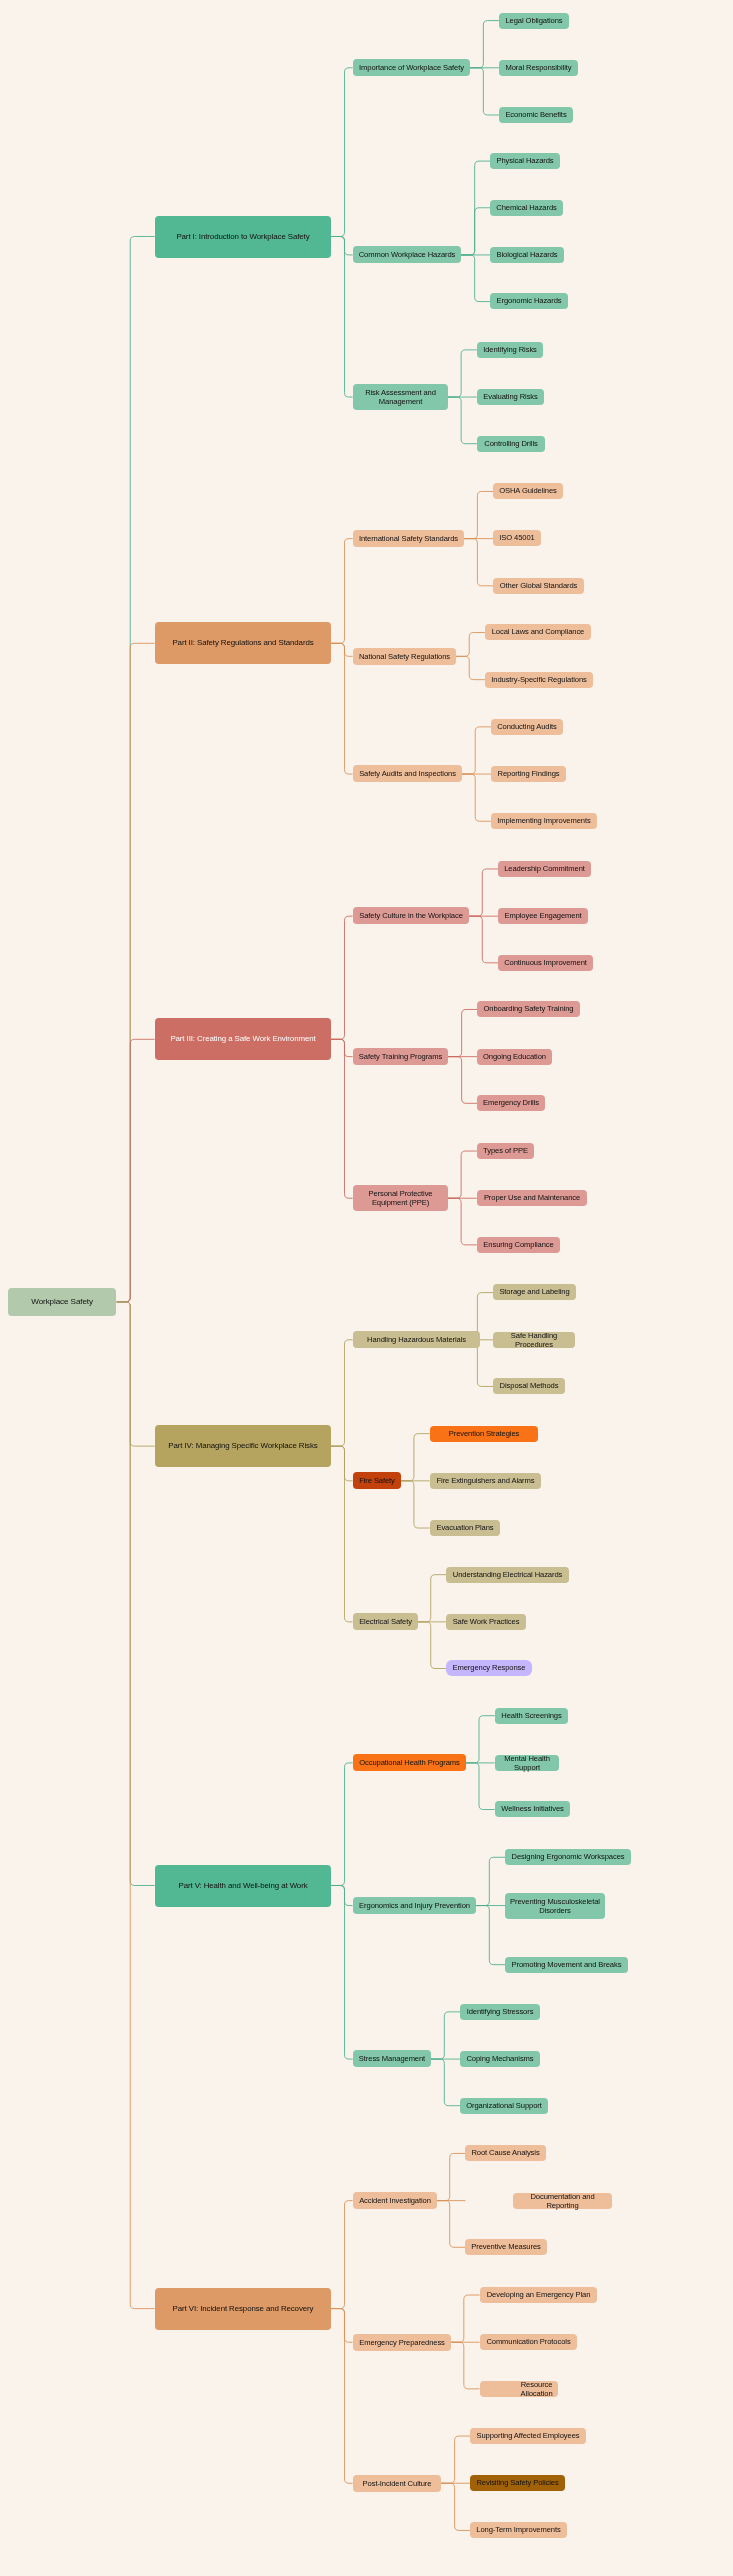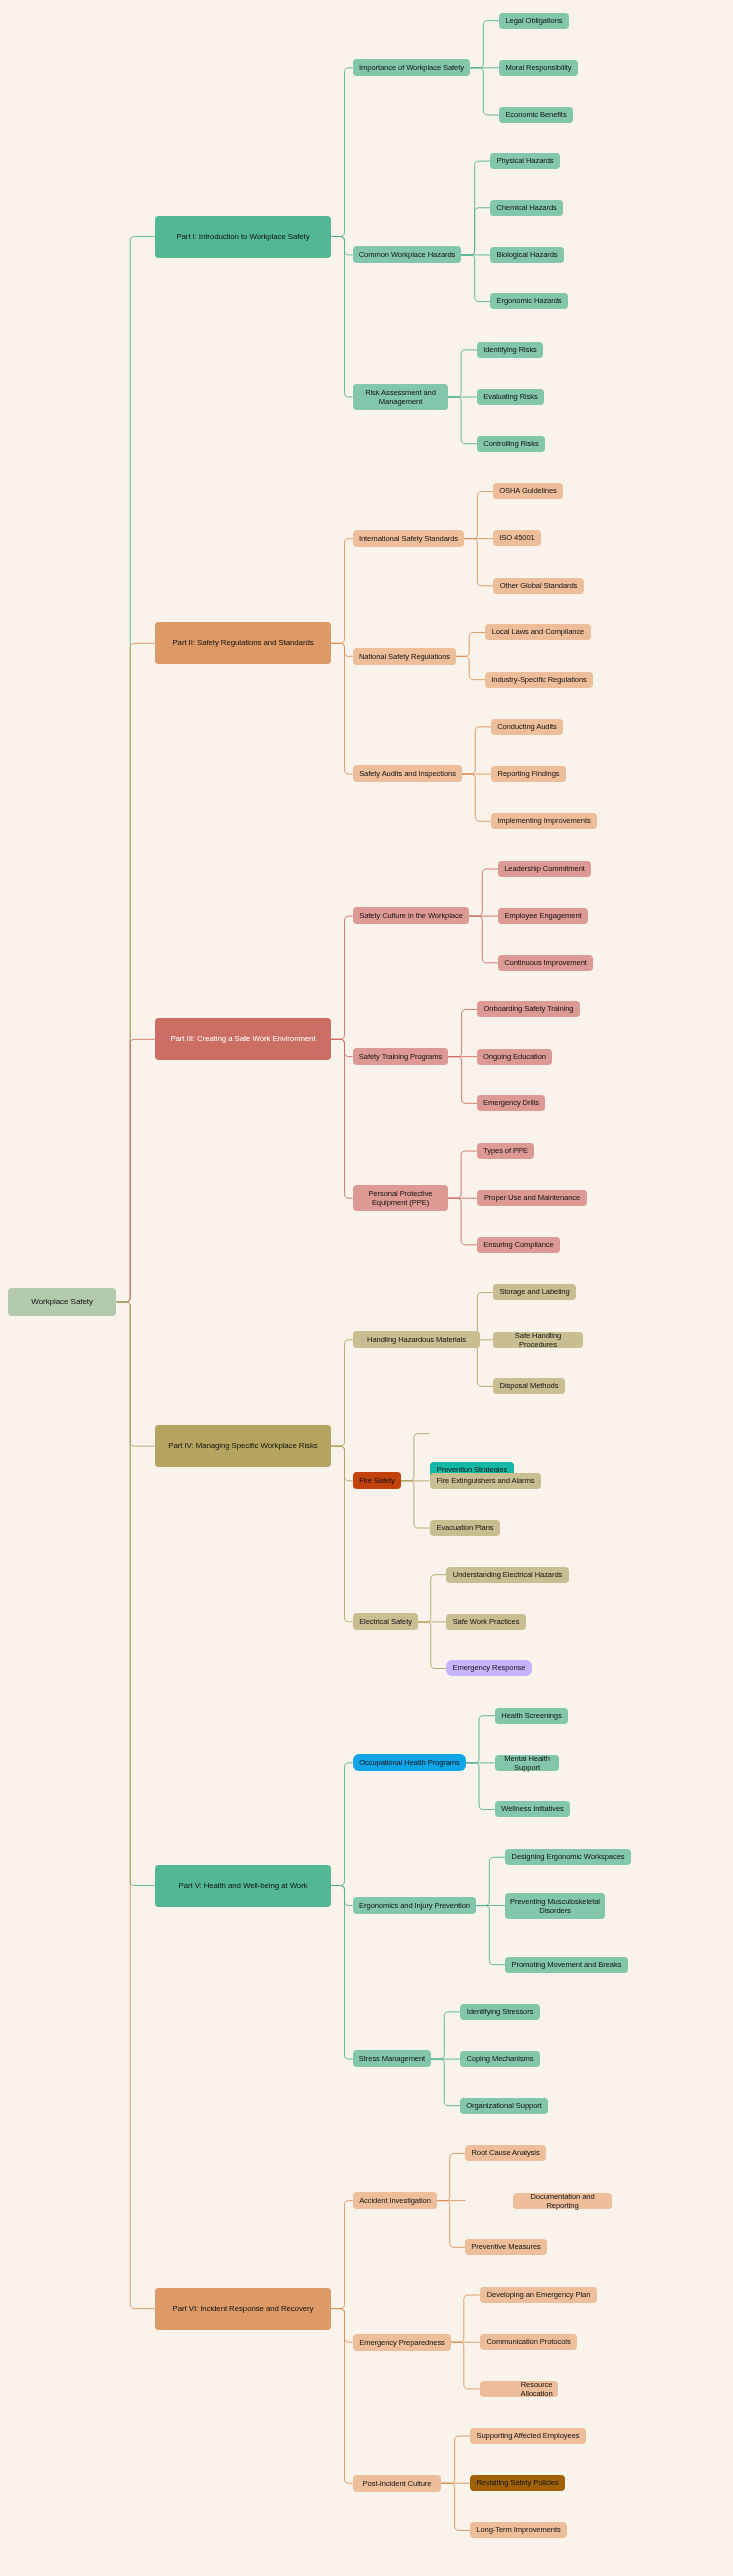--- a/index.html
+++ b/index.html
@@ -120,21 +120,21 @@
       <div class="node leaf" style="left: 499px; top: 60px; width: 79px; height: 16.3px; background: rgb(130, 199, 169); color: rgb(17, 17, 17);">Moral Responsibility</div>
       <div class="node leaf" style="left: 499px; top: 107px; width: 74px; height: 16.3px; background: rgb(130, 199, 169); color: rgb(17, 17, 17);">Economic Benefits</div>
       <div class="node lvl2" style="left: 353px; top: 246px; width: 108px; height: 17.4px; background: rgb(130, 199, 169); color: rgb(17, 17, 17);">Common Workplace Hazards</div>
       <div class="node leaf" style="left: 490px; top: 153px; width: 70px; height: 16.3px; background: rgb(130, 199, 169); color: rgb(17, 17, 17);">Physical Hazards</div>
       <div class="node leaf" style="left: 490px; top: 200px; width: 73px; height: 16.3px; background: rgb(130, 199, 169); color: rgb(17, 17, 17);">Chemical Hazards</div>
       <div class="node leaf" style="left: 490px; top: 247px; width: 74px; height: 16.3px; background: rgb(130, 199, 169); color: rgb(17, 17, 17);">Biological Hazards</div>
       <div class="node leaf" style="left: 490px; top: 293px; width: 78px; height: 16.3px; background: rgb(130, 199, 169); color: rgb(17, 17, 17);">Ergonomic Hazards</div>
       <div class="node lvl2" style="left: 353px; top: 384px; width: 95px; height: 26px; background: rgb(130, 199, 169); color: rgb(17, 17, 17);">Risk Assessment and Management</div>
       <div class="node leaf" style="left: 477px; top: 342px; width: 66px; height: 16.3px; background: rgb(130, 199, 169); color: rgb(17, 17, 17);">Identifying Risks</div>
       <div class="node leaf" style="left: 477px; top: 389px; width: 67px; height: 16.3px; background: rgb(130, 199, 169); color: rgb(17, 17, 17);">Evaluating Risks</div>
-      <div class="node leaf" style="left: 477px; top: 436px; width: 68px; height: 16.3px; background: rgb(130, 199, 169); color: rgb(17, 17, 17);">Controlling Risks</div>
+      <div class="node leaf" style="left: 477px; top: 436px; width: 68px; height: 16.3px; background: rgb(130, 199, 169); color: rgb(17, 17, 17);">Controlling Drills</div>
       <div class="node lvl1" style="left: 155px; top: 622px; width: 176px; height: 42px; background: rgb(221, 154, 102); color: rgb(17, 17, 17);">Part II: Safety Regulations and Standards</div>
       <div class="node lvl2" style="left: 353px; top: 530px; width: 111px; height: 17.4px; background: rgb(238, 190, 155); color: rgb(17, 17, 17);">International Safety Standards</div>
       <div class="node leaf" style="left: 493px; top: 483px; width: 70px; height: 16.3px; background: rgb(238, 190, 155); color: rgb(17, 17, 17);">OSHA Guidelines</div>
       <div class="node leaf" style="left: 493px; top: 530px; width: 48px; height: 16.3px; background: rgb(238, 190, 155); color: rgb(17, 17, 17);">ISO 45001</div>
       <div class="node leaf" style="left: 493px; top: 578px; width: 91px; height: 16.3px; background: rgb(238, 190, 155); color: rgb(17, 17, 17);">Other Global Standards</div>
       <div class="node lvl2" style="left: 353px; top: 648px; width: 103px; height: 17.4px; background: rgb(238, 190, 155); color: rgb(17, 17, 17);">National Safety Regulations</div>
       <div class="node leaf" style="left: 485px; top: 624px; width: 106px; height: 16.3px; background: rgb(238, 190, 155); color: rgb(17, 17, 17);">Local Laws and Compliance</div>
       <div class="node leaf" style="left: 485px; top: 672px; width: 108px; height: 16.3px; background: rgb(238, 190, 155); color: rgb(17, 17, 17);">Industry-Specific Regulations</div>
       <div class="node lvl2" style="left: 353px; top: 765px; width: 109px; height: 17.4px; background: rgb(238, 190, 155); color: rgb(17, 17, 17);">Safety Audits and Inspections</div>
       <div class="node leaf" style="left: 491px; top: 719px; width: 72px; height: 16.3px; background: rgb(238, 190, 155); color: rgb(17, 17, 17);">Conducting Audits</div>
@@ -149,32 +149,32 @@
       <div class="node leaf" style="left: 477px; top: 1001px; width: 103px; height: 16.3px; background: rgb(221, 154, 148); color: rgb(17, 17, 17);">Onboarding Safety Training</div>
       <div class="node leaf" style="left: 477px; top: 1049px; width: 75px; height: 16.3px; background: rgb(221, 154, 148); color: rgb(17, 17, 17);">Ongoing Education</div>
       <div class="node leaf" style="left: 477px; top: 1095px; width: 68px; height: 16.3px; background: rgb(221, 154, 148); color: rgb(17, 17, 17);">Emergency Drills</div>
       <div class="node lvl2" style="left: 353px; top: 1185px; width: 95px; height: 26px; background: rgb(221, 154, 148); color: rgb(17, 17, 17);">Personal Protective Equipment (PPE)</div>
       <div class="node leaf" style="left: 477px; top: 1143px; width: 57px; height: 16.3px; background: rgb(221, 154, 148); color: rgb(17, 17, 17);">Types of PPE</div>
       <div class="node leaf" style="left: 477px; top: 1190px; width: 110px; height: 16.3px; background: rgb(221, 154, 148); color: rgb(17, 17, 17);">Proper Use and Maintenance</div>
       <div class="node leaf" style="left: 477px; top: 1237px; width: 83px; height: 16.3px; background: rgb(221, 154, 148); color: rgb(17, 17, 17);">Ensuring Compliance</div>
       <div class="node lvl1" style="left: 155px; top: 1425px; width: 176px; height: 42px; background: rgb(181, 164, 95); color: rgb(17, 17, 17);">Part IV: Managing Specific Workplace Risks</div>
       <div class="node lvl2" style="left: 353px; top: 1331px; width: 127px; height: 17.4px; background: rgb(201, 189, 146); color: rgb(17, 17, 17);">Handling Hazardous Materials</div>
       <div class="node leaf" style="left: 493px; top: 1284px; width: 83px; height: 16.3px; background: rgb(201, 189, 146); color: rgb(17, 17, 17);">Storage and Labeling</div>
-      <div class="node leaf" style="left: 493px; top: 1332px; width: 90px; height: 16.3px; background: rgb(201, 189, 146); color: rgb(17, 17, 17);">Safe Handling Procedures</div>
+      <div class="node leaf" style="left: 493px; top: 1332px; width: 82px; height: 16.3px; background: rgb(201, 189, 146); color: rgb(17, 17, 17);">Safe Handling Procedures</div>
       <div class="node leaf" style="left: 493px; top: 1378px; width: 72px; height: 16.3px; background: rgb(201, 189, 146); color: rgb(17, 17, 17);">Disposal Methods</div>
       <div class="node lvl2" style="left: 353px; top: 1472px; width: 48px; height: 17.4px; background: #c2410c; color: rgb(17, 17, 17);">Fire Safety</div>
-      <div class="node leaf" style="left: 430px; top: 1426px; width: 84px; height: 16.3px; background: #14b8a6; color: rgb(17, 17, 17); margin-top: 36px;">Prevention Strategies</div>
+      <div class="node leaf" style="left: 430px; top: 1426px; width: 108px; height: 16.3px; background: #f97316; color: rgb(17, 17, 17);">Prevention Strategies</div>
       <div class="node leaf" style="left: 430px; top: 1473px; width: 111px; height: 16.3px; background: rgb(201, 189, 146); color: rgb(17, 17, 17);">Fire Extinguishers and Alarms</div>
       <div class="node leaf" style="left: 430px; top: 1520px; width: 70px; height: 16.3px; background: rgb(201, 189, 146); color: rgb(17, 17, 17);">Evacuation Plans</div>
       <div class="node lvl2" style="left: 353px; top: 1613px; width: 65px; height: 17.4px; background: rgb(201, 189, 146); color: rgb(17, 17, 17);">Electrical Safety</div>
       <div class="node leaf" style="left: 446px; top: 1567px; width: 123px; height: 16.3px; background: rgb(201, 189, 146); color: rgb(17, 17, 17);">Understanding Electrical Hazards</div>
       <div class="node leaf" style="left: 446px; top: 1614px; width: 80px; height: 16.3px; background: rgb(201, 189, 146); color: rgb(17, 17, 17);">Safe Work Practices</div>
       <div class="node leaf" style="left: 446px; top: 1660px; width: 86px; height: 16.3px; background: #c4b5fd; color: rgb(17, 17, 17); border-radius: 6px;">Emergency Response</div>
       <div class="node lvl1" style="left: 155px; top: 1865px; width: 176px; height: 42px; background: rgb(82, 184, 148); color: rgb(17, 17, 17);">Part V: Health and Well-being at Work</div>
-      <div class="node lvl2" style="left: 353px; top: 1754px; width: 113px; height: 17.4px; background: #0ea5e9; color: rgb(17, 17, 17); border-radius: 6px;">Occupational Health Programs</div>
+      <div class="node lvl2" style="left: 353px; top: 1754px; width: 113px; height: 17.4px; background: #f97316; color: rgb(17, 17, 17);">Occupational Health Programs</div>
       <div class="node leaf" style="left: 495px; top: 1708px; width: 73px; height: 16.3px; background: rgb(130, 199, 169); color: rgb(17, 17, 17);">Health Screenings</div>
       <div class="node leaf" style="left: 495px; top: 1755px; width: 64px; height: 16.3px; background: rgb(130, 199, 169); color: rgb(17, 17, 17);">Mental Health Support</div>
       <div class="node leaf" style="left: 495px; top: 1801px; width: 75px; height: 16.3px; background: rgb(130, 199, 169); color: rgb(17, 17, 17);">Wellness Initiatives</div>
       <div class="node lvl2" style="left: 353px; top: 1897px; width: 123px; height: 17.4px; background: rgb(130, 199, 169); color: rgb(17, 17, 17);">Ergonomics and Injury Prevention</div>
       <div class="node leaf" style="left: 505px; top: 1849px; width: 126px; height: 16.3px; background: rgb(130, 199, 169); color: rgb(17, 17, 17);">Designing Ergonomic Workspaces</div>
       <div class="node leaf" style="left: 505px; top: 1893px; width: 100px; height: 26px; background: rgb(130, 199, 169); color: rgb(17, 17, 17);">Preventing Musculoskeletal Disorders</div>
       <div class="node leaf" style="left: 505px; top: 1957px; width: 123px; height: 16.3px; background: rgb(130, 199, 169); color: rgb(17, 17, 17);">Promoting Movement and Breaks</div>
       <div class="node lvl2" style="left: 353px; top: 2050px; width: 78px; height: 17.4px; background: rgb(130, 199, 169); color: rgb(17, 17, 17);">Stress Management</div>
       <div class="node leaf" style="left: 460px; top: 2004px; width: 80px; height: 16.3px; background: rgb(130, 199, 169); color: rgb(17, 17, 17);">Identifying Stressors</div>
       <div class="node leaf" style="left: 460px; top: 2051px; width: 80px; height: 16.3px; background: rgb(130, 199, 169); color: rgb(17, 17, 17);">Coping Mechanisms</div>

